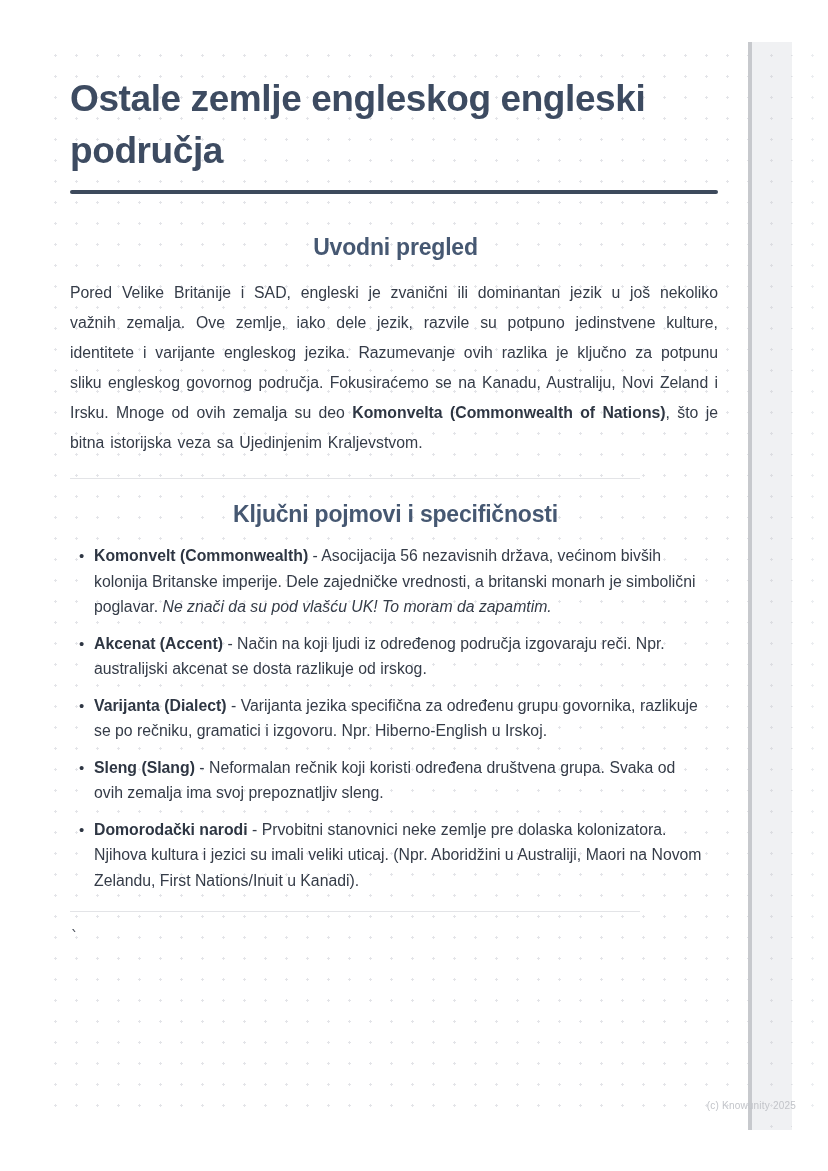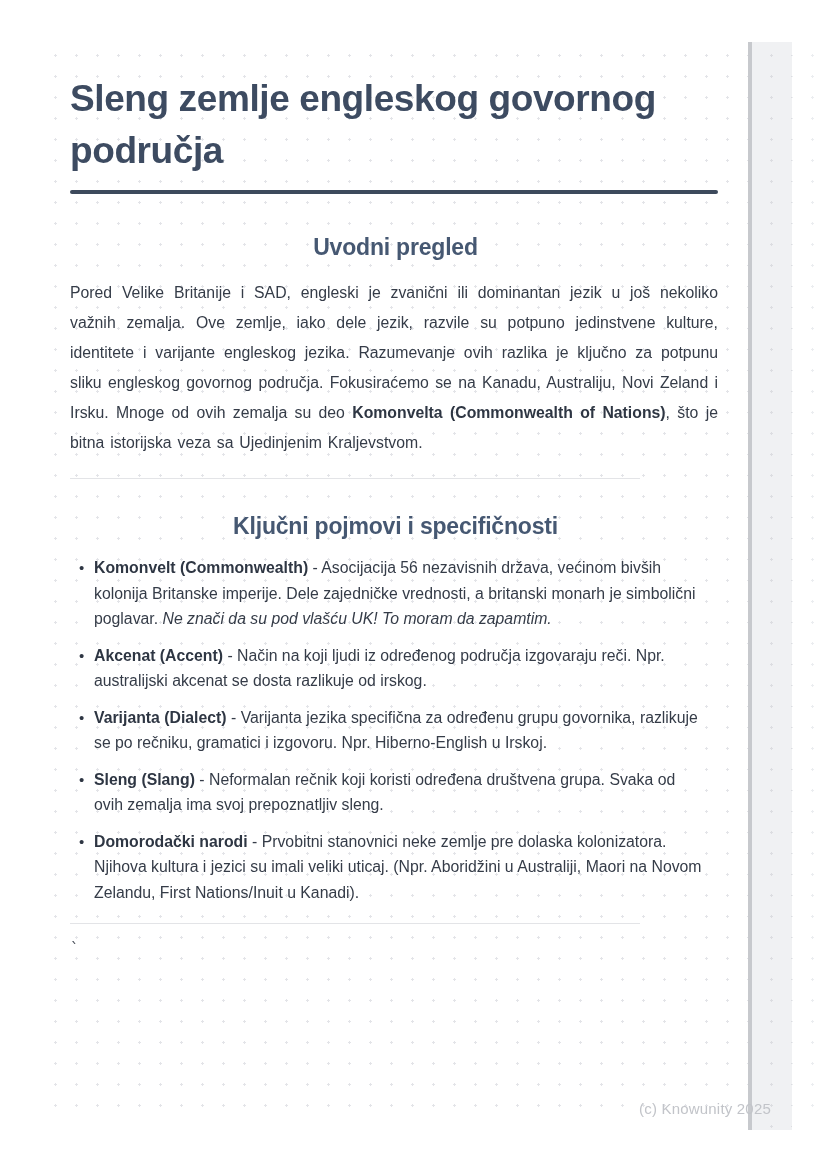--- a/index.html
+++ b/index.html
@@ -41,21 +41,21 @@
   }
   h2.section {
     margin-top: 38px;
     font-size: 23px;
     line-height: 30px;
     font-weight: 700;
     letter-spacing: -0.2px;
     color: #465872;
     text-align: center;
   }
-  h2.section.mt-sm { margin-top: 32px; }
+  h2.section.mt-sm { margin-top: 20px; }
 
   p.intro {
     margin-top: 16px;
     width: 648px;
     font-size: 15.8px;
     line-height: 30px;
     color: #353c48;
     text-align: justify;
     word-spacing: 1.5px;
   }
@@ -125,36 +125,36 @@
     position: absolute;
     left: 792px; top: 42px;
     width: 36px; height: 1078px;
     background-color: #ffffff;
     background-image: radial-gradient(circle, #ebedf0 1.1px, rgba(255,255,255,0) 1.4px);
     background-size: 21px 21px;
     background-position: 10px 3px;
   }
   .footer {
     position: absolute;
-    top: 1100px; right: 57px;
-    font-size: 15px;
+    top: 1100px; right: 32px;
+    font-size: 10px;
     letter-spacing: 0.2px;
     color: #c2c4c9;
     z-index: 5;
   }
 </style>
 </head>
 <body>
 
 <div class="canvas">
 
   <div class="sheet">
     <div class="content">
 
-      <h1 class="title">Sleng zemlje engleskog govornog područja</h1>
+      <h1 class="title">Ostale zemlje engleskog engleski područja</h1>
       <div class="rule"></div>
 
       <h2 class="section">Uvodni pregled</h2>
       <p class="intro"><span>Pored Velike Britanije i SAD, engleski je zvanični ili dominantan jezik u još nekoliko važnih zemalja. Ove zemlje, iako dele jezik, razvile su potpuno jedinstvene kulture, identitete i varijante engleskog jezika. Razumevanje ovih razlika je ključno za potpunu sliku engleskog govornog područja. Fokusiraćemo se na Kanadu, Australiju, Novi Zeland i Irsku. Mnoge od ovih zemalja su deo </span><strong>Komonvelta (Commonwealth of Nations)</strong><span>, što je bitna istorijska veza sa Ujedinjenim Kraljevstvom.</span></p>
 
       <hr class="thin">
 
       <h2 class="section mt-sm">Ključni pojmovi i specifičnosti</h2>
 
       <ul class="terms">

